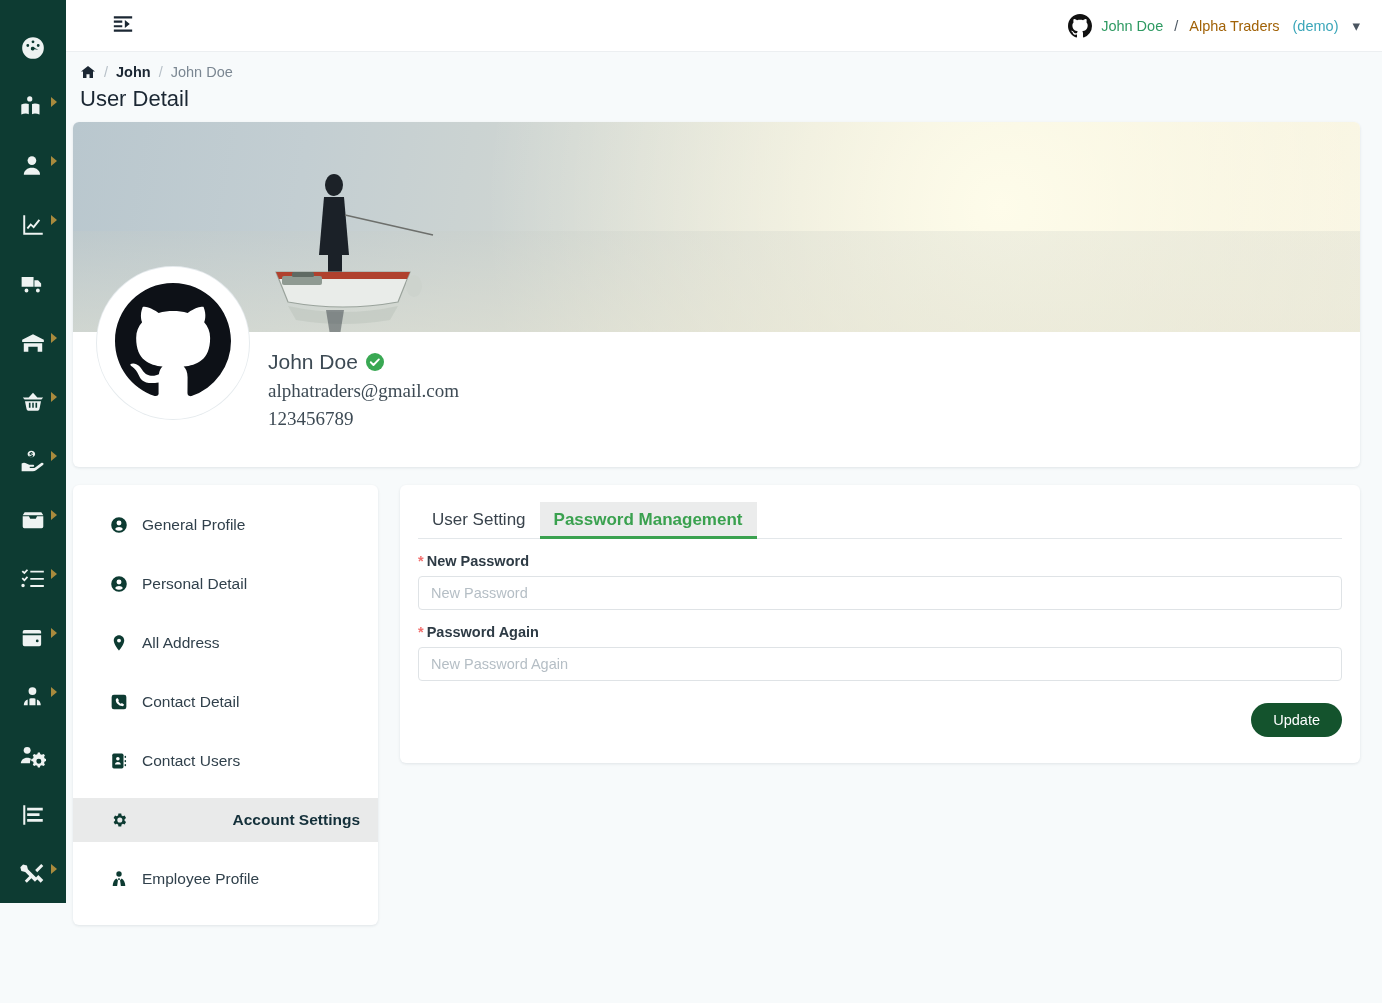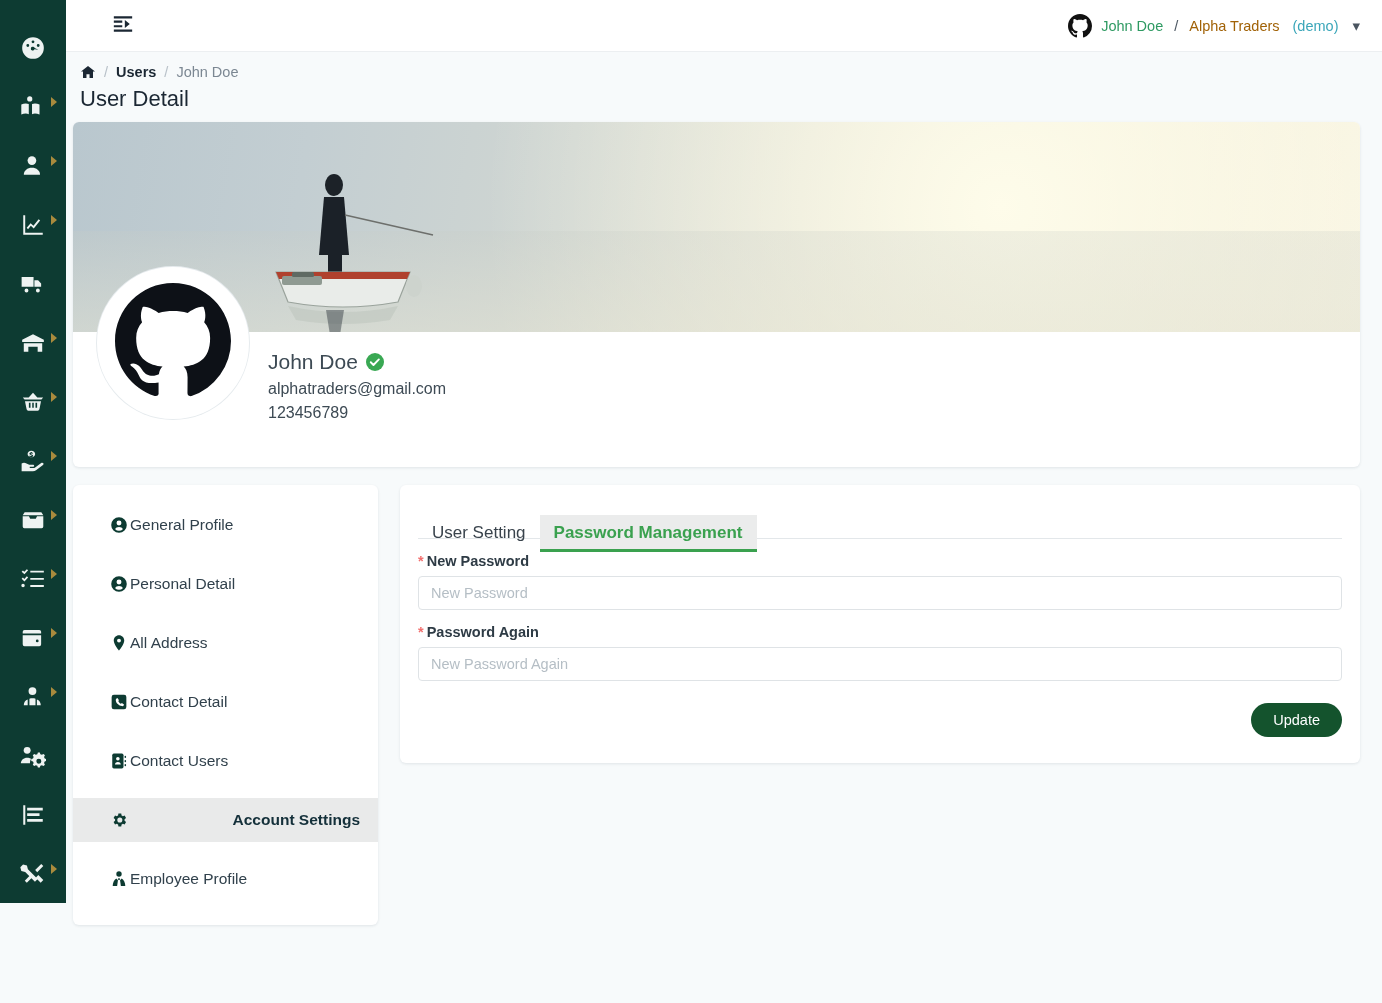--- a/index.html
+++ b/index.html
@@ -113,35 +113,35 @@
   }
   #avatar svg { width: 116px; height: 116px; fill: #0d1117; }
 
   #profile-meta {
     position: absolute; left: 195px; top: 228px;
     color: #3d4a54;
   }
   .pm-name-row { display: flex; align-items: center; gap: 8px; }
   .pm-name { font-size: 21px; color: #3d4a54; font-weight: normal; }
   .pm-badge { width: 18px; height: 18px; display:block; }
-  .pm-line { font-size: 16px; margin-top: 6px; color: #3d4a54; }
+  .pm-line { font-size: 19px; margin-top: 6px; color: #3d4a54; font-family: Liberation Serif, serif; }
 
   
   #lower { display: flex; gap: 22px; padding: 18px 22px 0 7px; }
 
   #menu-card {
     width: 305px;
     background: #fff;
     border-radius: 6px;
     box-shadow: 0 1px 3px rgba(20,40,60,.10);
     padding: 18px 0 24px 0;
     align-self: flex-start;
   }
   .menu-item {
-    display: flex; align-items: center; gap: 1px;
+    display: flex; align-items: center; gap: 13px;
     height: 44px;
     padding: 0 18px 0 36px;
     color: #31414c; font-size: 15.5px;
     cursor: pointer;
     margin-bottom: 15px;
   }
   .menu-item:last-child { margin-bottom: 0; }
   .menu-item .mi-icon { width: 20px; display:flex; align-items:center; justify-content:center; }
   .menu-item .mi-icon svg { width: 18px; height: 18px; fill: #0d3b32; display:block; }
   .menu-item.active { background: #e9eaea; font-weight: bold; color: #14303a; justify-content: space-between; }
@@ -151,21 +151,21 @@
     background: #fff;
     border-radius: 6px;
     box-shadow: 0 1px 3px rgba(20,40,60,.10);
     padding: 16px 18px 26px 18px;
     align-self: flex-start;
   }
   #tabs { display: flex; align-items: flex-end; border-bottom: 1px solid #e3e7ea; position: relative; }
   .tab {
     padding: 8px 14px 9px 14px;
     font-size: 17px; color: #39434c; cursor: pointer;
-    position: relative; top: 14px;
+    position: relative; top: 1px;
   }
   .tab.active {
     background: #ebecec;
     color: #3aa14f; font-weight: bold;
     box-shadow: inset 0 -3px 0 #3aa14f;
   }
 
   .field { margin-top: 14px; }
   .field-label { font-size: 14.5px; font-weight: bold; color: #2e3b45; margin-bottom: 7px; }
   .req { color: #f2706f; margin-right: 3px; }
@@ -355,21 +355,21 @@
 
 <div id="content">
 
   <div id="breadcrumb">
     <span>
       <svg viewBox="0 0 24 24">
           <path d="M12 3L1.5 11.3h3V21h5.2v-5.6h4.6V21h5.2v-9.7h3L12 3z"></path>
         </svg>
     </span>
     <span class="bc-sep">/</span>
-    <span class="bc-users">Users</span>
+    <span class="bc-users">John</span>
     <span class="bc-sep">/</span>
     <span class="bc-current">John Doe</span>
   </div>
 
   <h1 id="page-title">User Detail</h1>
 
   <div id="profile-card">
     <div id="banner">
       <div class="water"></div>
       <svg viewBox="0 0 270 175">

